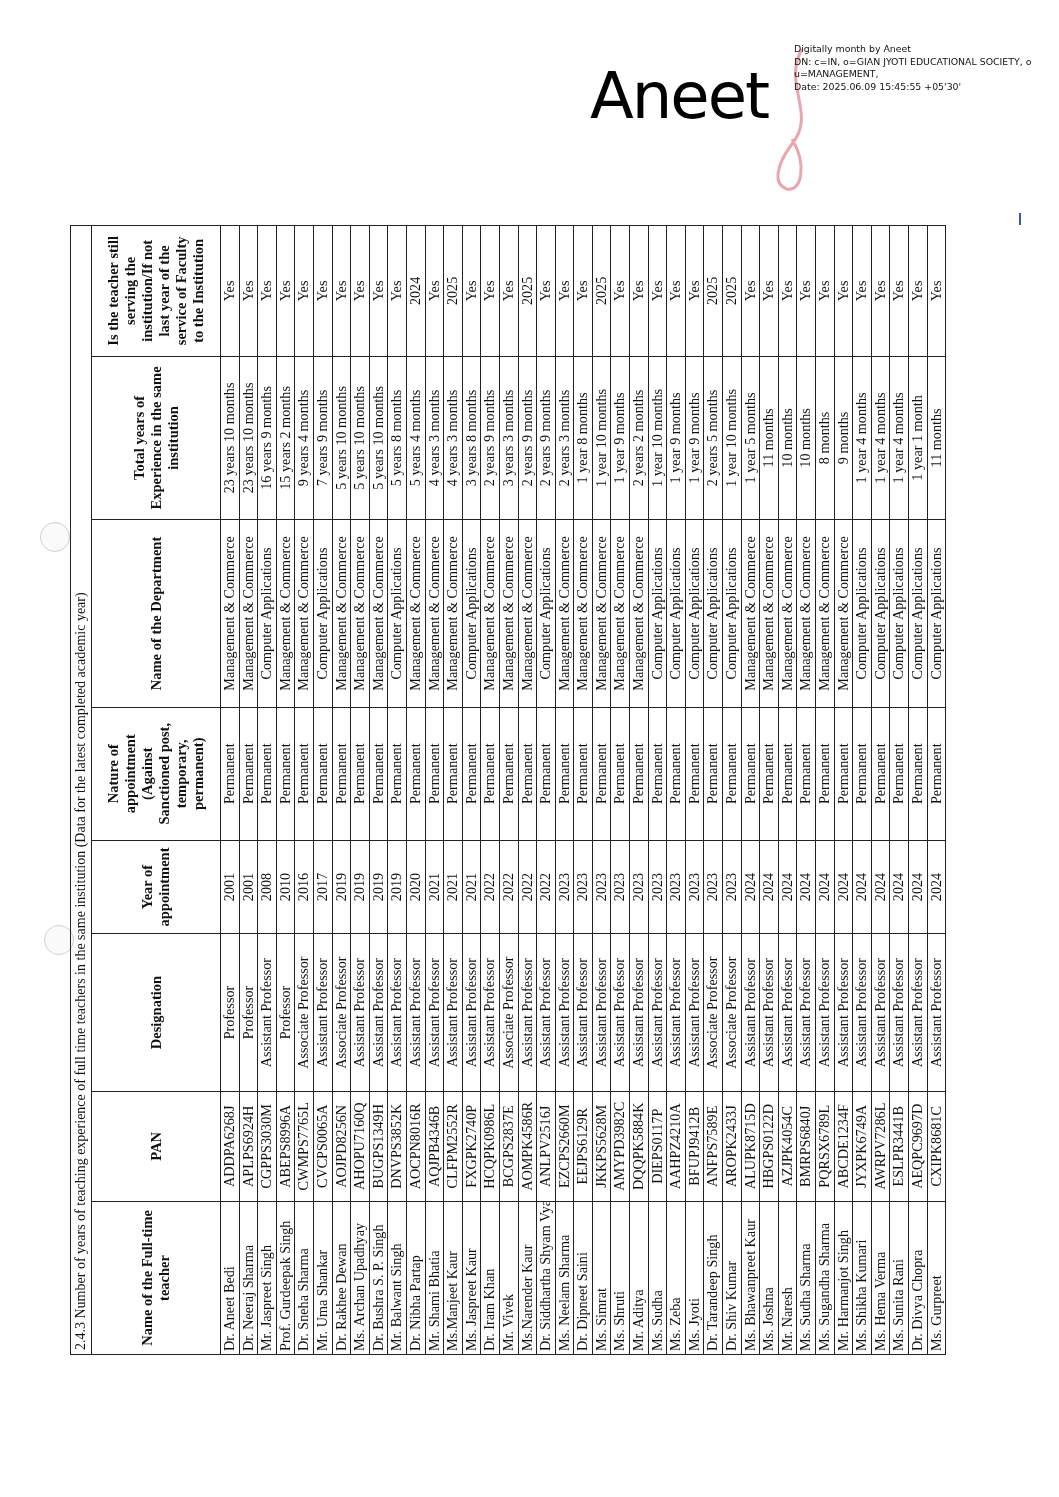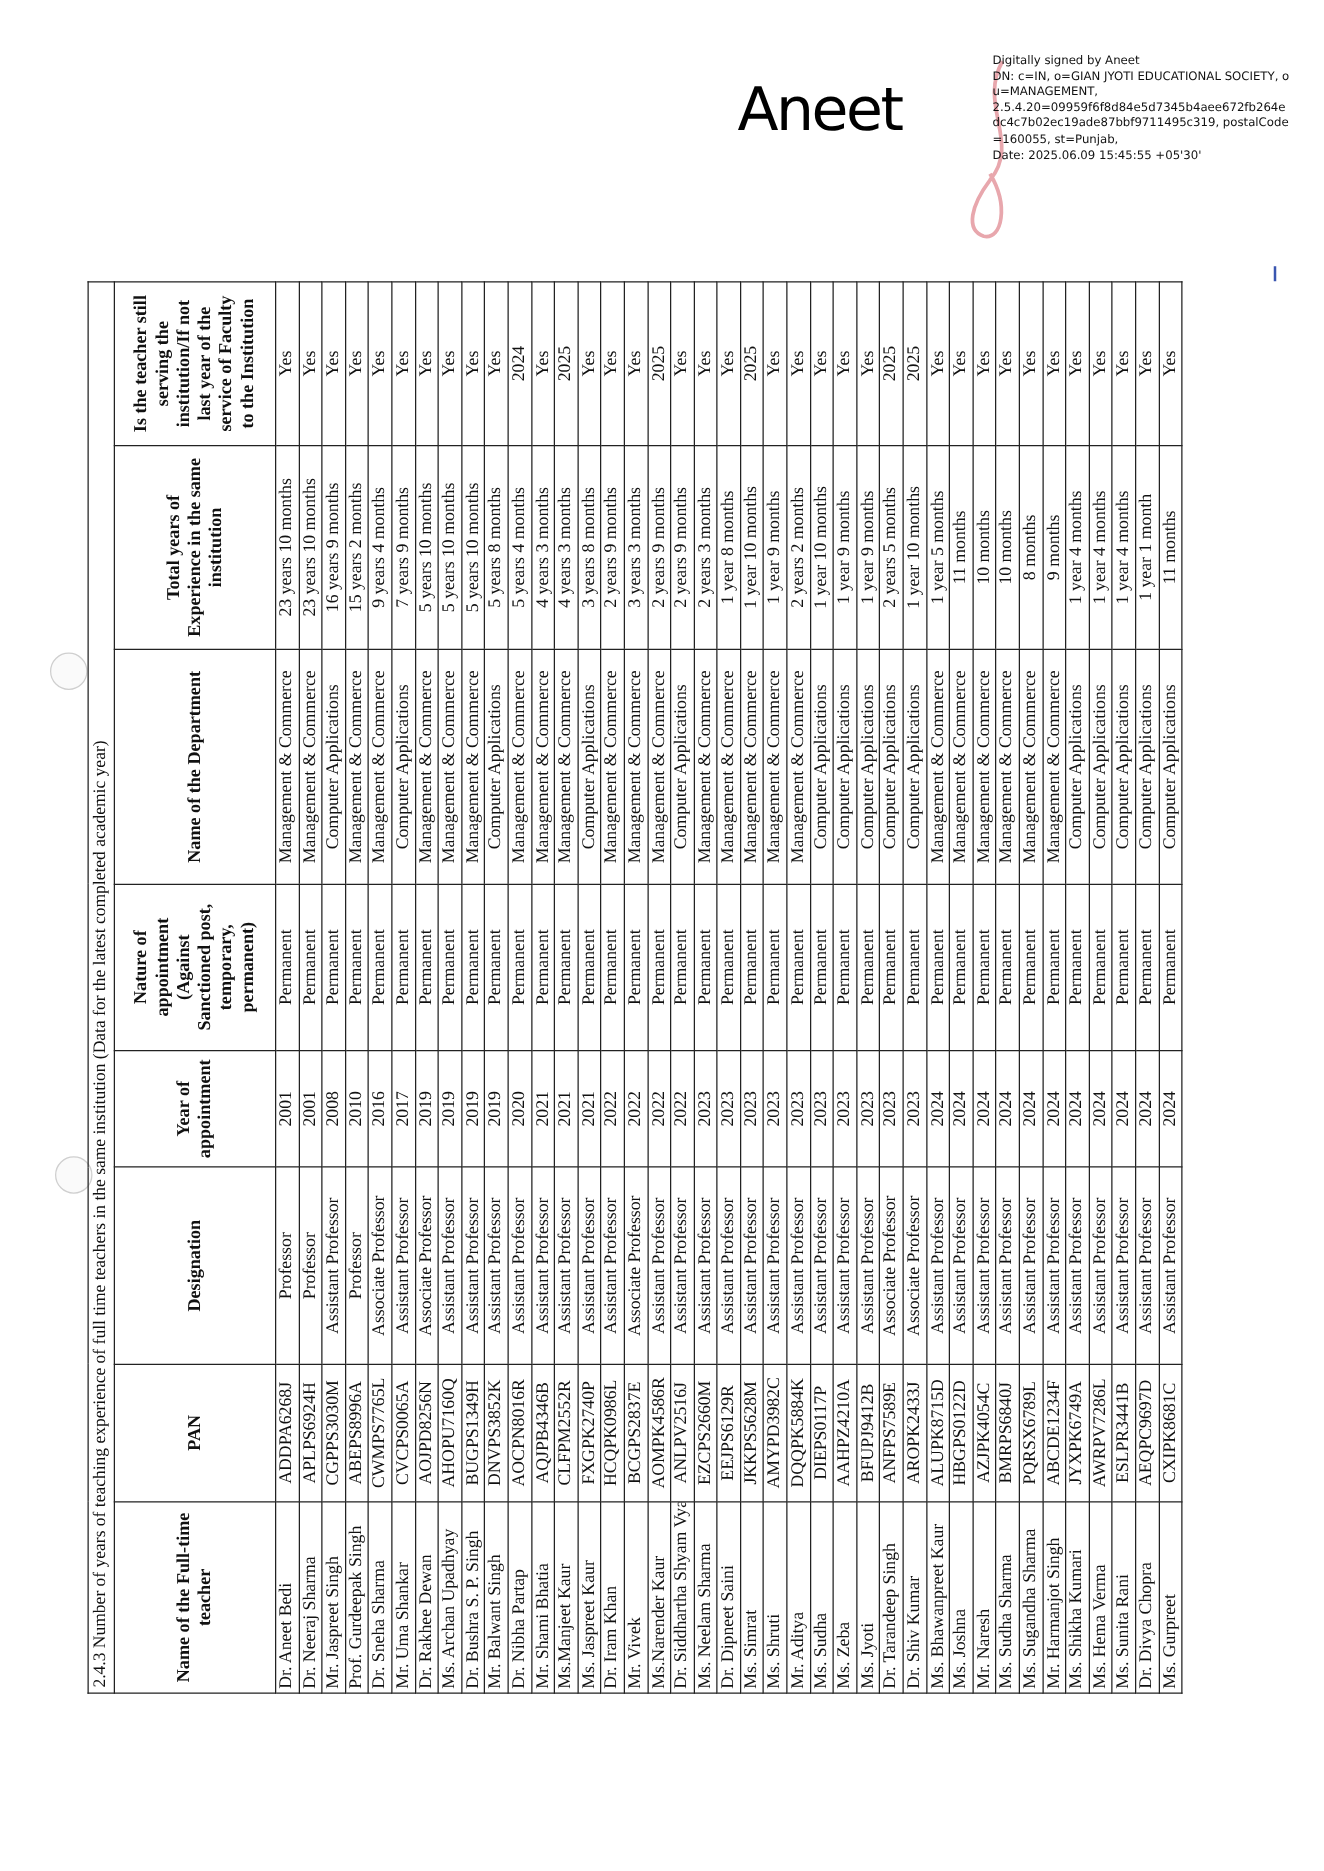--- a/index.html
+++ b/index.html
@@ -1,19 +1,19 @@
 <!DOCTYPE html>
 <html><head>
 <meta charset="utf-8">
 <style>
   html, body { margin: 0; padding: 0; background: #ffffff; }
   body { width: 1059px; height: 1497px; position: relative; overflow: hidden; font-family: "Liberation Serif", serif; }
 
   
-  .sig-name { position: absolute; left: 590px; top: 64px; font-family: "DejaVu Sans", sans-serif; font-size: 48px; color: #000; letter-spacing: -2px; line-height: 1; }
+  .sig-name { position: absolute; left: 590px; top: 64px; font-family: "DejaVu Sans", sans-serif; font-size: 64px; color: #000; letter-spacing: -2px; line-height: 1; }
   .sig-mark { position: absolute; left: 762px; top: 44px; width: 60px; height: 150px; }
   .sig-text { position: absolute; left: 794px; top: 43px; width: 240px; font-family: "DejaVu Sans", sans-serif; font-size: 9.4px; line-height: 12.6px; color: #111; word-break: break-all; }
   .sig-text div { white-space: normal; }
 
   
   .hole { position: absolute; width: 28px; height: 28px; border-radius: 50%; border: 1px solid #cfcfcf; background: #fafafa; }
 
   
   .rot-wrap { position: absolute; left: 70px; top: 1355px; width: 1130px; height: 880px; transform-origin: 0 0; transform: rotate(-90deg); }
   table.t { border-collapse: collapse; width: 1130px; table-layout: fixed; color: #111; }
@@ -26,23 +26,22 @@
   .blue-tick { position: absolute; left: 1019px; top: 213px; width: 2px; height: 12px; background: #3a56b0; }
 </style>
 </head>
 <body>
 
 <div class="sig-name">Aneet</div>
 <svg class="sig-mark" viewBox="0 0 60 150">
   <path d="M40 5 C 20 40, 55 70, 30 100 C 15 120, 10 140, 25 145 C 40 148, 45 120, 30 95" fill="none" stroke="#e8a7ad" stroke-width="3"></path>
 </svg>
 <div class="sig-text" id="sig-lines">
-    <div>Digitally signed by Aneet</div>
+    <div>Digitally month by Aneet</div>
     <div>DN: c=IN, o=GIAN JYOTI EDUCATIONAL SOCIETY, ou=MANAGEMENT,</div>
-    <div>2.5.4.20=09959f6f8d84e5d7345b4aee672fb264edc4c7b02ec19ade87bbf9711495c319, postalCode=160055, st=Punjab,</div>
     <div>Date: 2025.06.09 15:45:55 +05'30'</div>
   </div>
 
 <div class="hole" style="left:40px; top:522px;"></div>
 <div class="hole" style="left:44px; top:925px;"></div>
 <div class="blue-tick"></div>
 
 <div class="rot-wrap">
   <table class="t">
     <colgroup>

